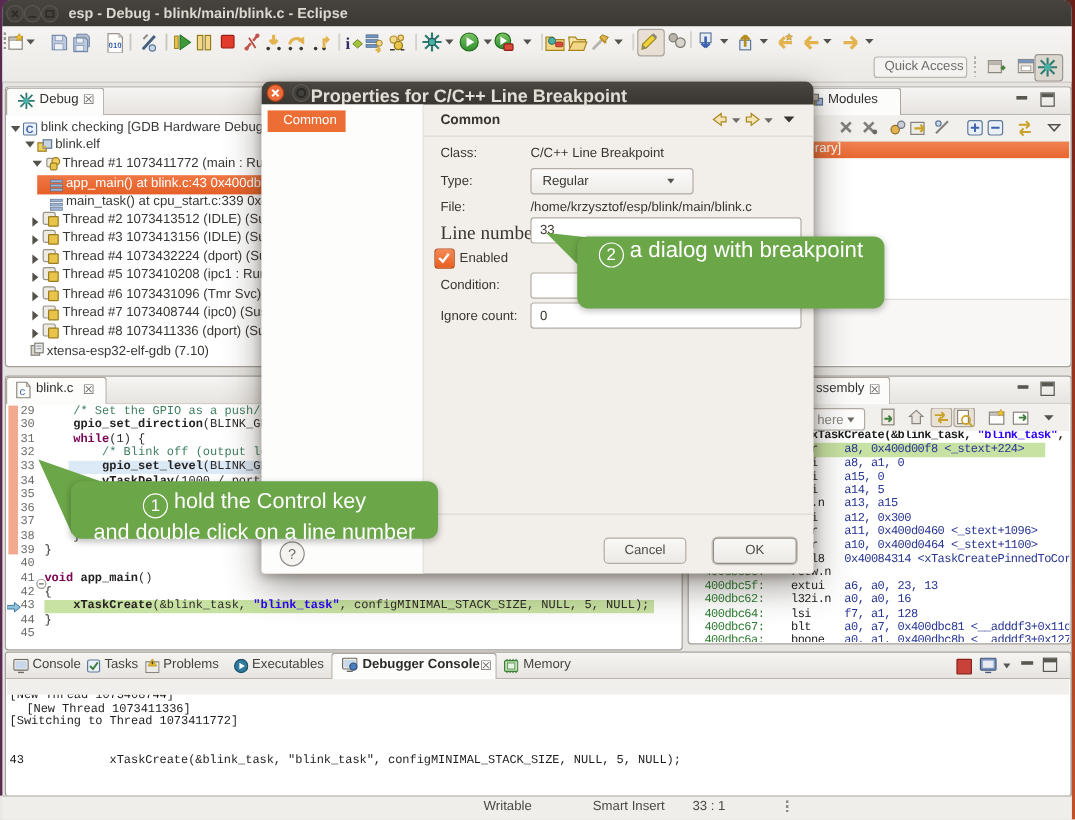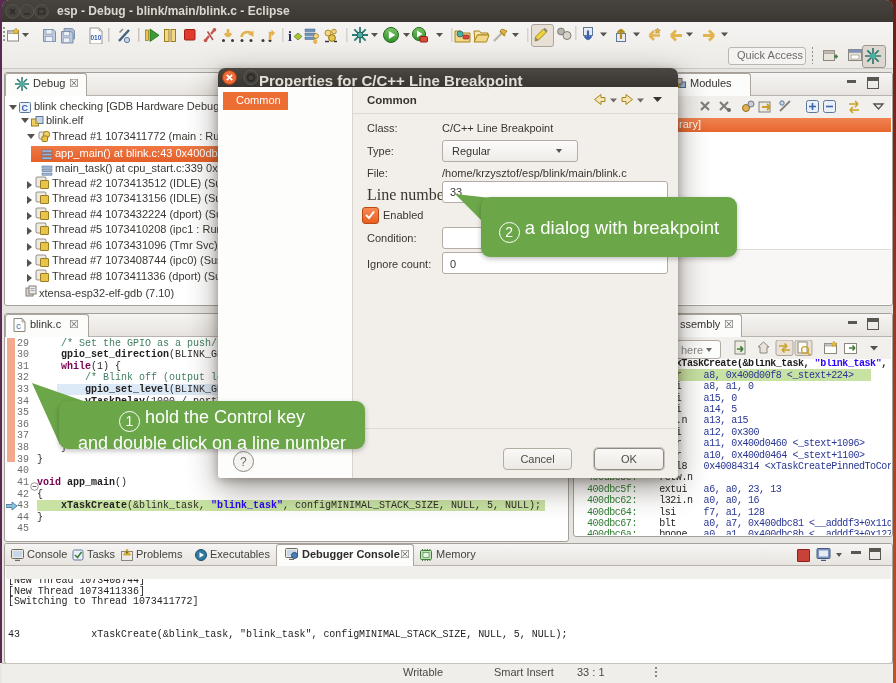--- a/index.html
+++ b/index.html
@@ -619,21 +619,21 @@
         <path d="M5 12.5h5" stroke="#46597C" stroke-width="1.4"></path>
       </svg>
 <i class="caret" style="left:831px;top:9px;"></i>
 <div class="ab" style="left:846px;top:7px;width:10px;height:3px;background:#5A5751;"></div>
 <div class="ab" style="left:864px;top:4px;width:10px;height:10px;border:1.5px solid #5A5751;">
         <div class="ab" style="left:0;top:0;right:0;height:2.5px;background:#5A5751;"></div>
       </div>
 <div class="ab" style="left:1px;top:22px;width:885px;height:13px;background:#F1EFEC;"></div>
 <div class="ab" style="left:1px;top:35px;width:885px;height:83px;background:#fff;overflow:hidden;">
 <div class="cns" style="top:-3px;">[New Thread 1073408744]</div>
-<div class="cns" style="top:7.6px;">[New Thread 1073411336]</div>
+<div class="cns" style="top:7.6px;margin-left:14px;">[New Thread 1073411336]</div>
 <div class="cns" style="top:18.4px;">[Switching to Thread 1073411772]</div>
 <div class="cns" style="top:50.8px;">43            xTaskCreate(&amp;blink_task, "blink_task", configMINIMAL_STACK_SIZE, NULL, 5, NULL);</div>
 </div>
 </div>
 </div>
 <div id="statusbar">
 <div class="ab" style="left:2px;top:663px;width:891px;height:20px;background:#EFEEEB;border-top:1px solid #C6C2BC;"></div>
 <div class="tx" style="left:403px;top:666px;font-size:11px;color:#4A4843;">Writable</div>
 <div class="tx" style="left:494px;top:666px;font-size:11px;color:#4A4843;">Smart Insert</div>
 <div class="tx" style="left:577px;top:666px;font-size:11px;color:#4A4843;">33 : 1</div>
@@ -692,15 +692,15 @@
 <div id="callouts">
 <svg class="ab" style="left:0;top:0;z-index:20;pointer-events:none;" width="896" height="683" viewBox="0 0 896 683">
 <path d="M32 383 L92 404 L60 445 Z" fill="#6BA648"></path>
 <path d="M455 194 L500 199 L483 222 Z" fill="#6BA648"></path>
 </svg>
 <div class="ab" style="left:59px;top:401px;width:306px;height:48px;z-index:21;background:#6BA648;border-radius:9px;box-shadow:0 2px 5px rgba(0,0,0,0.25);color:#fff;font-size:18px;text-align:center;">
 <div style="margin-top:6px;"><span class="circnum">1</span> hold the Control key</div>
 <div style="margin-top:1px;">and double click on a line number</div>
 </div>
 <div class="ab" style="left:481px;top:197px;width:256px;height:60px;z-index:21;background:#6BA648;border-radius:9px;box-shadow:0 2px 5px rgba(0,0,0,0.25);color:#fff;font-size:18.5px;text-align:center;">
-<div style="margin-top:20px;"><span class="circnum">2</span> a dialog with breakpoint</div>
+<div style="margin-top:0;"><span class="circnum">2</span> a dialog with breakpoint</div>
 </div>
 </div>
 
 </body></html>

